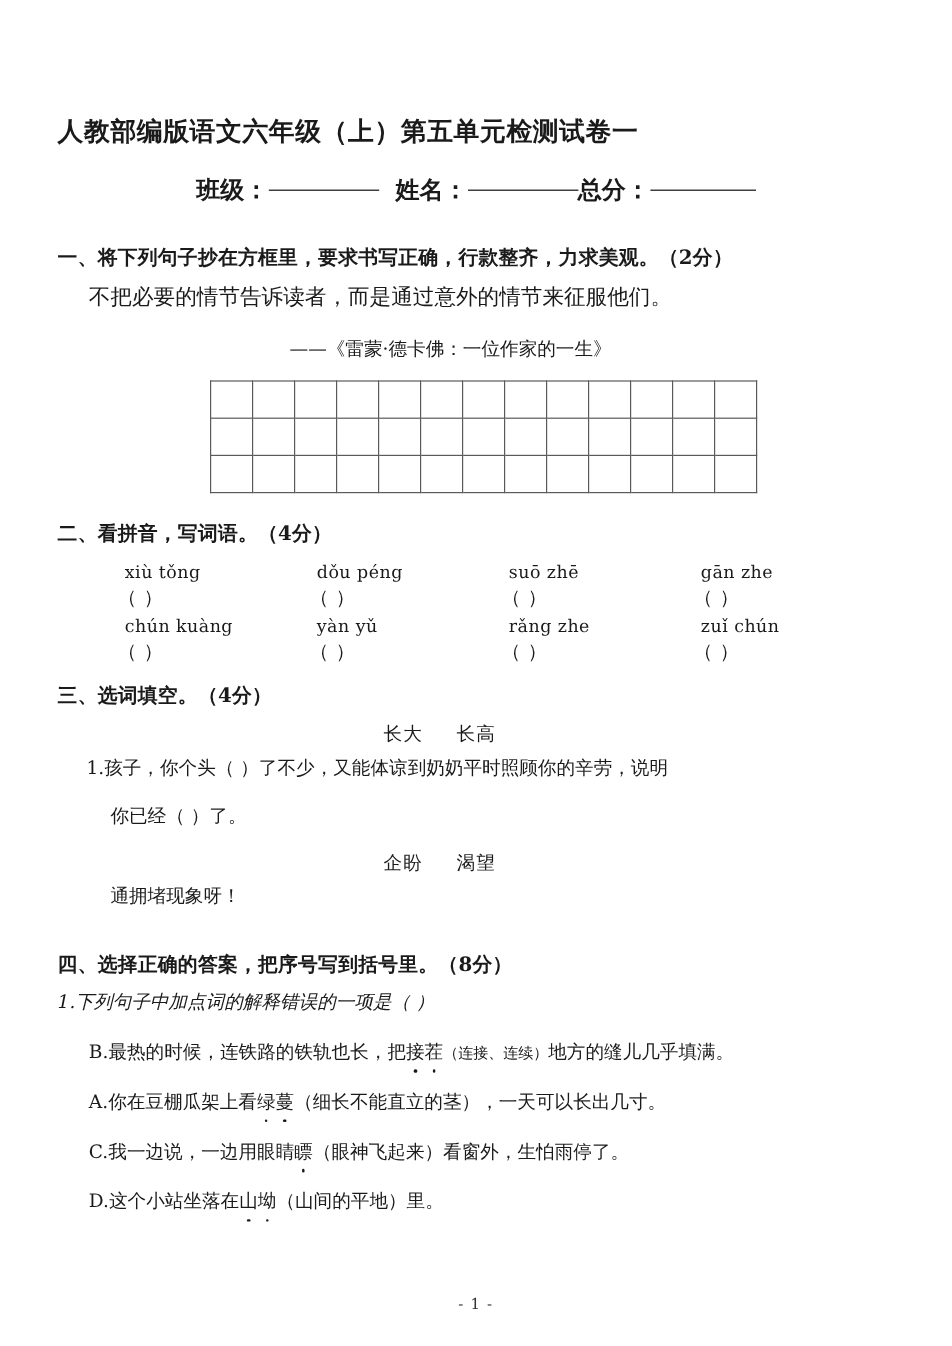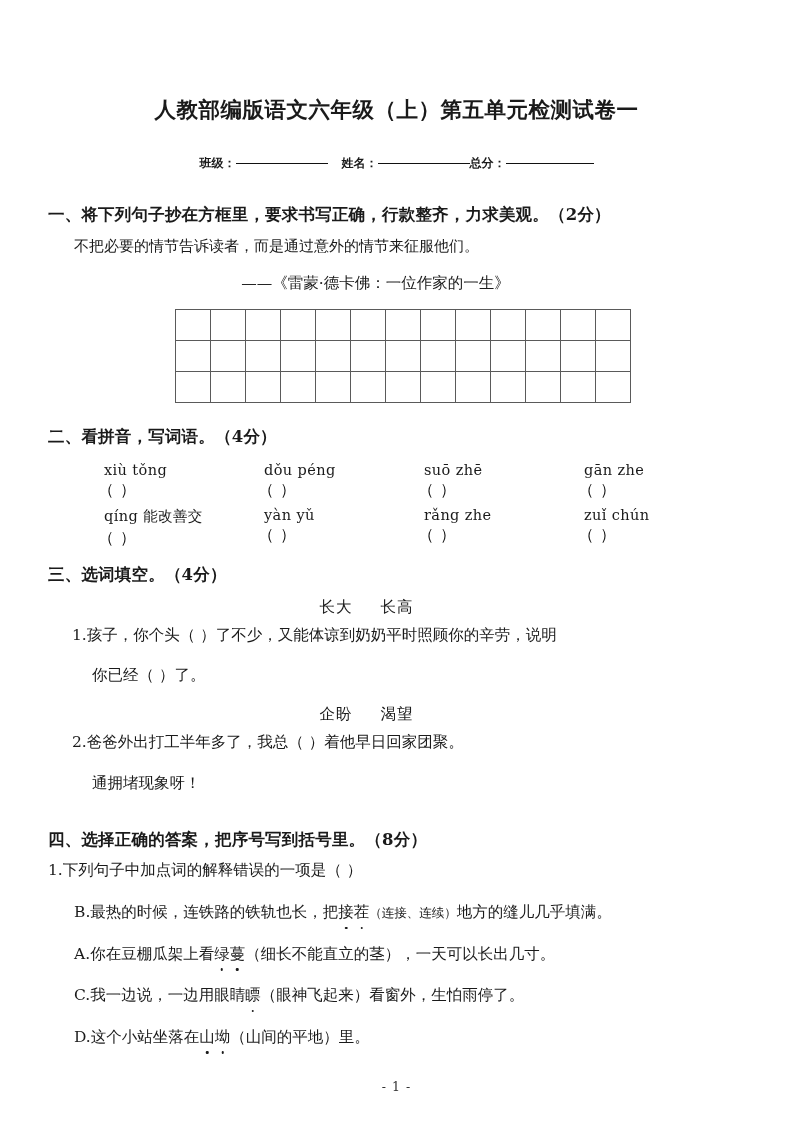--- a/index.html
+++ b/index.html
@@ -18,36 +18,36 @@
   .page {
     position: relative;
     width: 793px;
     height: 1122px;
     box-sizing: border-box;
     padding: 0 48px;
   }
 
   
   .doc-title {
-    text-align: center;
+    text-align: left;
     font-size: 21.5px;
     font-weight: bold;
     letter-spacing: 0.5px;
     margin: 0;
     padding-top: 95px;
     font-family: "DejaVu Serif", "Liberation Serif", serif;
   }
 
   
   .info-line {
     display: flex;
     justify-content: center;
     align-items: flex-end;
-    margin-top: 31px;
-    font-size: 12px;
+    margin-top: 21px;
+    font-size: 20px;
     font-weight: bold;
   }
   .info-field {
     display: inline-flex;
     align-items: center;
     white-space: nowrap;
   }
   .info-label { font-weight: bold; }
   .rule {
     display: inline-block;
@@ -69,21 +69,21 @@
     letter-spacing: 0.2px;
     margin: 0;
     line-height: 1.5;
   }
   .sec1 { margin-top: 31px; }
   .sec2 { margin-top: 22px; }
   .sec3 { margin-top: 14px; }
   .sec4 { margin-top: 32px; }
 
   .body-text {
-    font-size: 15px;
+    font-size: 18px;
     line-height: 1.6;
   }
   .indent1 { padding-left: 26px; }
 
   .quote-line { margin-top: 6px; }
   .attrib {
     text-align: center;
     padding-right: 42px;
     margin-top: 5px;
     font-size: 15.5px;
@@ -153,20 +153,21 @@
   }
   .q-cont {
     padding-left: 44px;
   }
 
   
   .q4 {
     font-size: 15.5px;
     line-height: 1.64;
     margin-top: 6px;
+    font-style: italic;
   }
   .opt {
     font-size: 15.5px;
     line-height: 1.68;
     padding-left: 26px;
   }
   .small-paren { font-size: 12.5px; }
   .emph {
     position: relative;
     display: inline-block;
@@ -292,21 +293,21 @@
           <span class="pin-paren">（          ）</span>
         </div>
         <div class="pin-cell">
           <span class="pin-syl">gān  zhe</span>
           <span class="pin-paren">（          ）</span>
         </div>
       </div>
 
       <div class="pinyin-row">
         <div class="pin-cell">
-          <span class="pin-syl">qíng 能改善交</span>
+          <span class="pin-syl">chún kuàng</span>
           <span class="pin-paren">（          ）</span>
         </div>
         <div class="pin-cell">
           <span class="pin-syl">yàn   yǔ</span>
           <span class="pin-paren">（          ）</span>
         </div>
         <div class="pin-cell">
           <span class="pin-syl">rǎng zhe</span>
           <span class="pin-paren">（          ）</span>
         </div>
@@ -328,21 +329,20 @@
     </div>
 
     <p class="q-line">1.孩子，你个头（      ）了不少，又能体谅到奶奶平时照顾你的辛劳，说明</p>
     <p class="q-line q-cont">你已经（      ）了。</p>
 
     <div class="word-bank">
       <span>企盼</span>
       <span>渴望</span>
     </div>
 
-    <p class="q-line">2.爸爸外出打工半年多了，我总（      ）着他早日回家团聚。</p>
     <p class="q-line q-cont">通拥堵现象呀！</p>
   </div>
 
   <div class="section sec4">
     <p class="sec-head">四、选择正确的答案，把序号写到括号里。（8分）</p>
     <p class="q4">1.下列句子中加点词的解释错误的一项是（        ）</p>
     <div id="options-container">
         <p class="opt"><span>B.</span><span>最热的时候，连铁路的铁轨也长，把</span><span><span class="emph">接</span><span class="emph">茬</span></span><span class="small-paren">（连接、连续）</span><span>地方的缝儿几乎填满。</span></p>
         <p class="opt"><span>A.</span><span>你在豆棚瓜架上看</span><span><span class="emph">绿</span><span class="emph">蔓</span></span><span>（细长不能直立的茎）</span><span>，一天可以长出几寸。</span></p>
         <p class="opt"><span>C.</span><span>我一边说，一边用眼睛</span><span><span class="emph">瞟</span></span><span>（眼神飞起来）</span><span>看窗外，生怕雨停了。</span></p>

